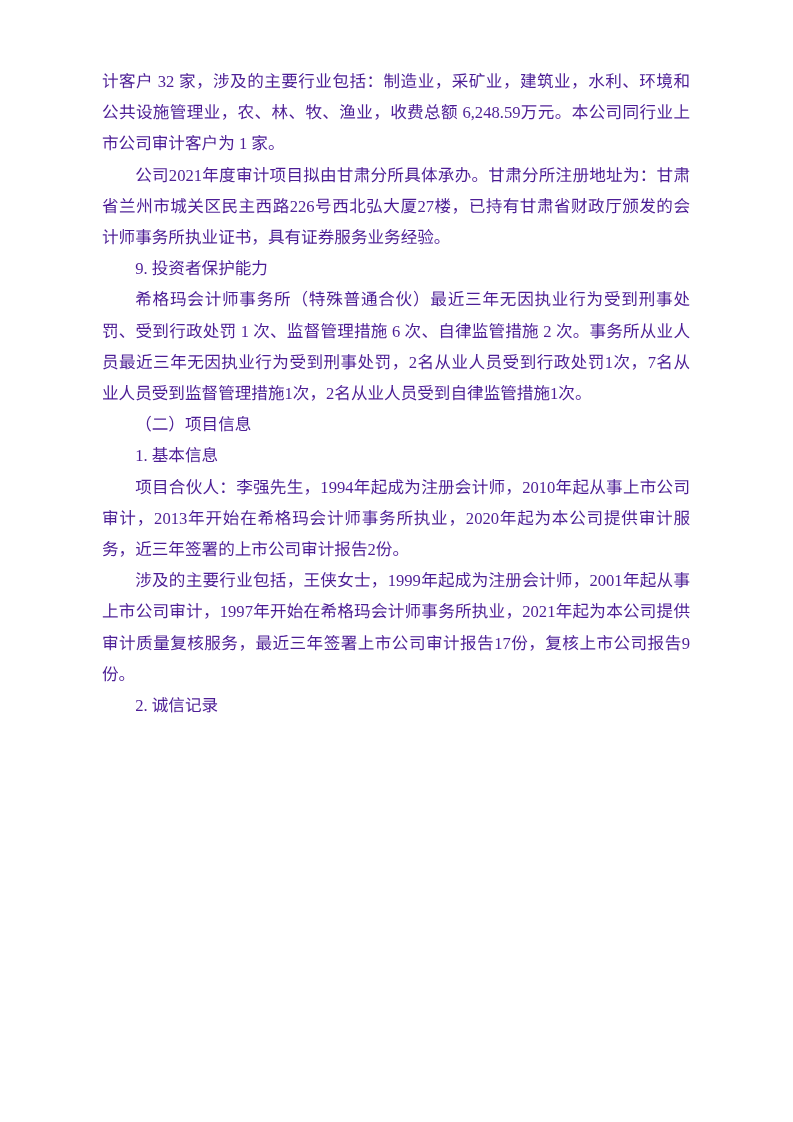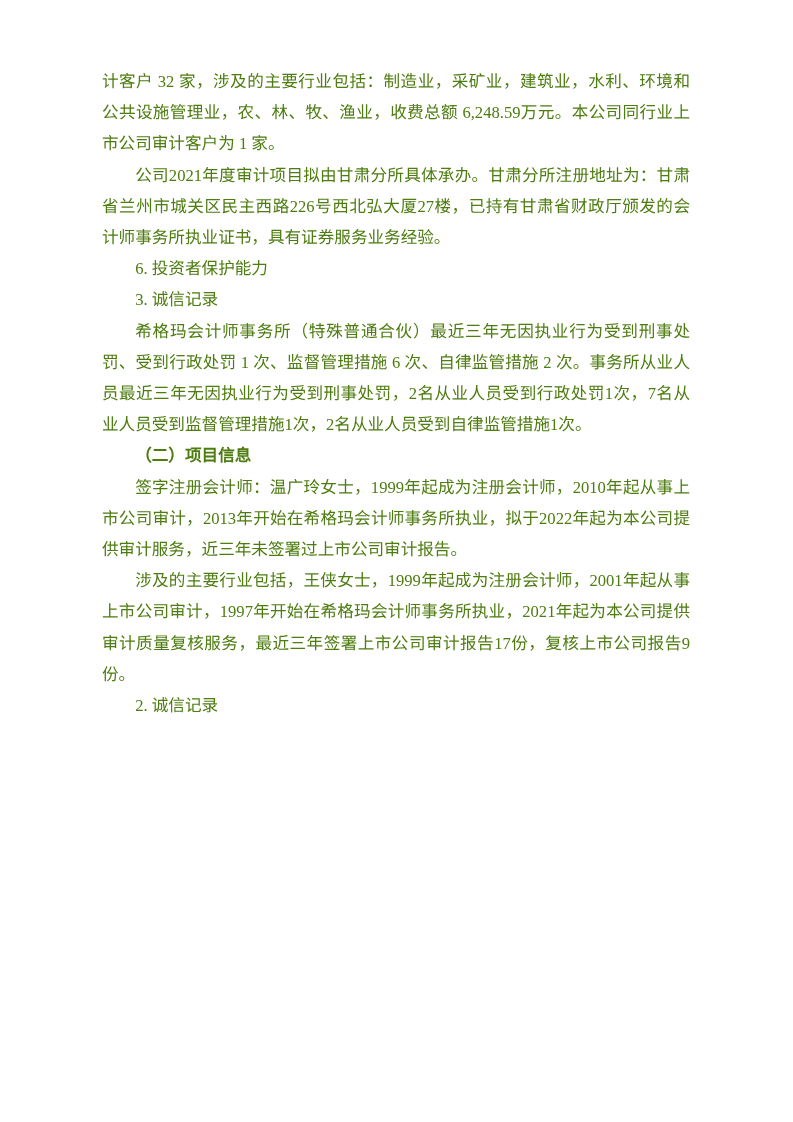--- a/index.html
+++ b/index.html
@@ -11,41 +11,41 @@
     position: relative;
     box-sizing: border-box;
     width: 793px;
     height: 1122px;
     background: #ffffff;
     padding: 66px 103px 0 102px;
     overflow: hidden;
     font-family: "Liberation Serif", "DejaVu Serif", serif;
     font-size: 16.6px;
     line-height: 31.2px;
-    color: #4d7c0f;
+    color: #4c1d95;
   }
   .para {
     margin: 0;
     text-align: justify;
     text-indent: 2em;
     word-break: break-all;
   }
   .para.no-indent {
     text-indent: 0;
   }
   .para.section-heading {
-    font-weight: bold;
+    font-weight: normal;
   }
 </style>
 </head>
 <body>
 
 <div class="page">
   <p class="para no-indent">计客户 32 家，涉及的主要行业包括：制造业，采矿业，建筑业，水利、环境和公共设施管理业，农、林、牧、渔业，收费总额 6,248.59万元。本公司同行业上市公司审计客户为 1 家。</p>
   <p class="para">公司2021年度审计项目拟由甘肃分所具体承办。甘肃分所注册地址为：甘肃省兰州市城关区民主西路226号西北弘大厦27楼，已持有甘肃省财政厅颁发的会计师事务所执业证书，具有证券服务业务经验。</p>
-  <p class="para">6. 投资者保护能力</p>
-  <p class="para">3. 诚信记录</p>
+  <p class="para">9. 投资者保护能力</p>
   <p class="para">希格玛会计师事务所（特殊普通合伙）最近三年无因执业行为受到刑事处罚、受到行政处罚 1 次、监督管理措施 6 次、自律监管措施 2 次。事务所从业人员最近三年无因执业行为受到刑事处罚，2名从业人员受到行政处罚1次，7名从业人员受到监督管理措施1次，2名从业人员受到自律监管措施1次。</p>
   <p class="para section-heading">（二）项目信息</p>
-  <p class="para">签字注册会计师：温广玲女士，1999年起成为注册会计师，2010年起从事上市公司审计，2013年开始在希格玛会计师事务所执业，拟于2022年起为本公司提供审计服务，近三年未签署过上市公司审计报告。</p>
+  <p class="para">1. 基本信息</p>
+  <p class="para">项目合伙人：李强先生，1994年起成为注册会计师，2010年起从事上市公司审计，2013年开始在希格玛会计师事务所执业，2020年起为本公司提供审计服务，近三年签署的上市公司审计报告2份。</p>
   <p class="para">涉及的主要行业包括，王侠女士，1999年起成为注册会计师，2001年起从事上市公司审计，1997年开始在希格玛会计师事务所执业，2021年起为本公司提供审计质量复核服务，最近三年签署上市公司审计报告17份，复核上市公司报告9份。</p>
   <p class="para">2. 诚信记录</p>
 </div>
 
 </body></html>

